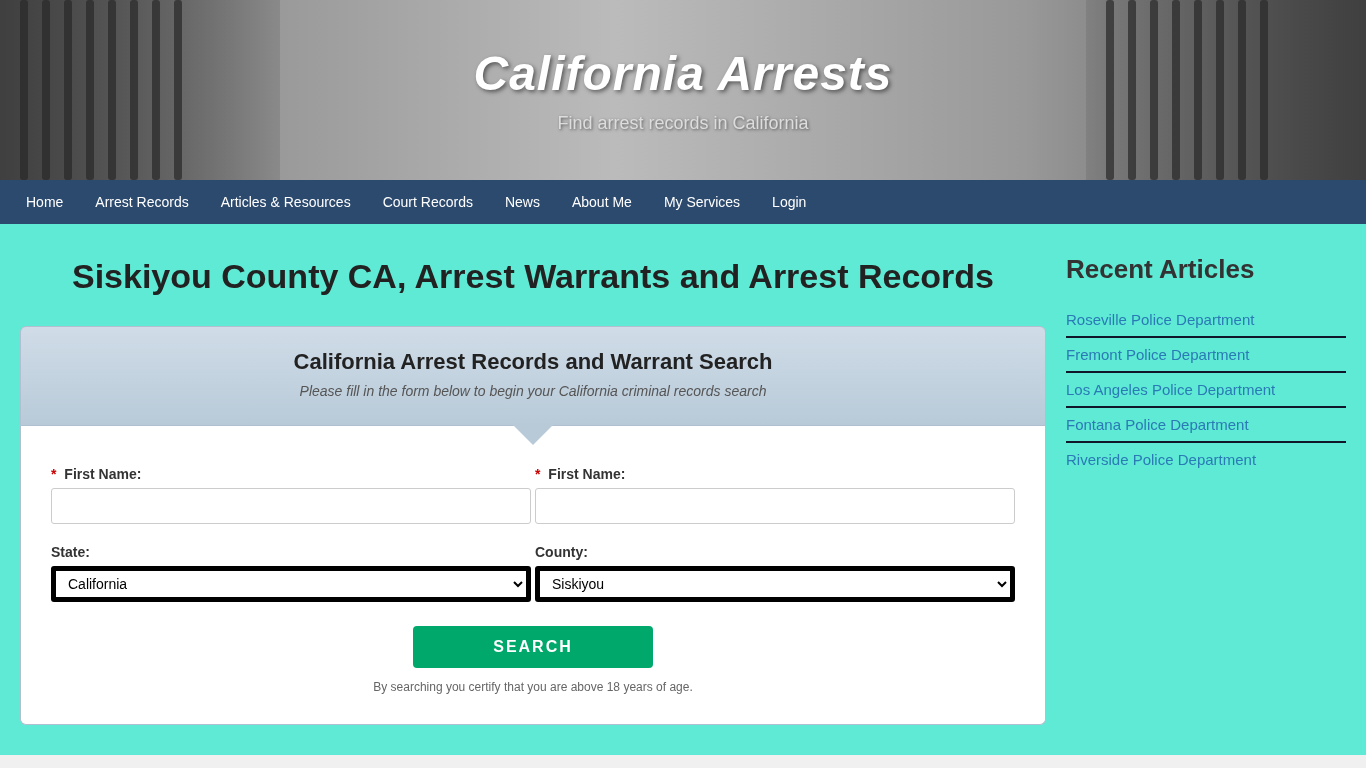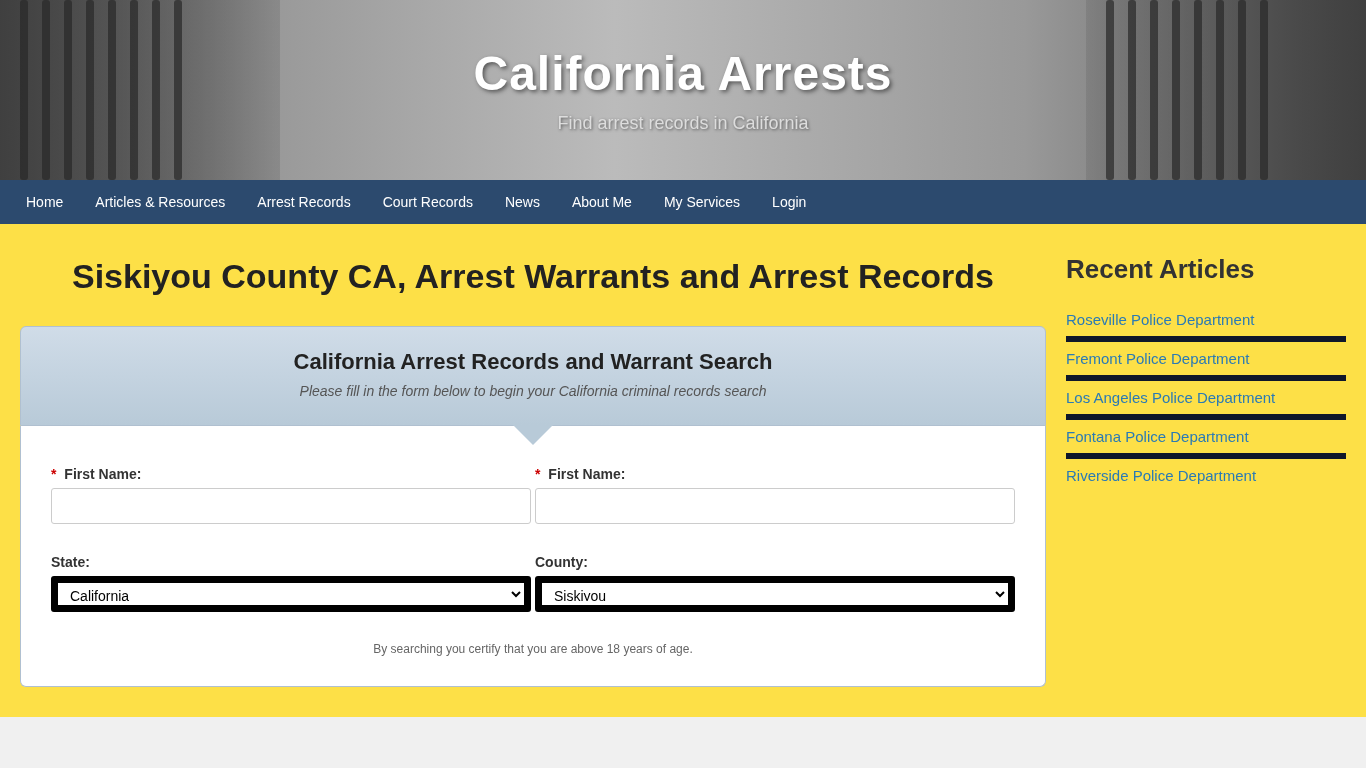--- a/index.html
+++ b/index.html
@@ -40,20 +40,21 @@
       border-radius: 3px;
       flex-shrink: 0;
     }
     .header-text {
       position: relative;
       z-index: 2;
       text-align: center;
     }
     .header-title {
       font-size: 48px;
+      font-style: italic;
       font-weight: bold;
       color: white;
       text-shadow: 2px 2px 4px rgba(0,0,0,0.5);
       letter-spacing: 1px;
     }
     .header-subtitle {
       font-size: 18px;
       color: #ddd;
       margin-top: 12px;
       text-shadow: 1px 1px 3px rgba(0,0,0,0.5);
@@ -78,21 +79,21 @@
       align-items: center;
       cursor: pointer;
       white-space: nowrap;
       text-decoration: none;
     }
 
     
     .main-layout {
       display: flex;
       width: 100%;
-      background: #fde047;
+      background: #5eead4;
       padding: 30px 20px;
       gap: 20px;
       align-items: flex-start;
     }
 
     
     .content-area {
       flex: 1;
       min-width: 0;
     }
@@ -147,21 +148,21 @@
       border: 1px solid #b0c0d0;
       border-top: none;
       border-radius: 0 0 6px 6px;
       padding: 40px 30px 30px;
       margin-top: 0;
     }
 
     .form-row {
       display: flex;
       gap: 4px;
-      margin-bottom: 30px;
+      margin-bottom: 20px;
     }
     .form-group {
       flex: 1;
     }
     .form-label {
       font-size: 14px;
       font-weight: 600;
       color: #333;
       margin-bottom: 6px;
       display: block;
@@ -176,21 +177,21 @@
       border: 1px solid #ccc;
       border-radius: 3px;
       padding: 4px 8px;
       font-size: 14px;
       outline: none;
     }
 
     .form-select {
       width: 100%;
       height: 36px;
-      border: 7px solid #000000;
+      border: 5px solid #000000;
       border-radius: 3px;
       padding: 4px 8px;
       font-size: 14px;
       background: white;
       outline: none;
       cursor: pointer;
     }
 
     .search-btn-row {
       display: flex;
@@ -226,21 +227,21 @@
       font-weight: bold;
       color: #333;
       margin-bottom: 18px;
     }
     .sidebar-link {
       display: block;
       color: #2a7ab5;
       font-size: 15px;
       text-decoration: none;
       padding: 8px 0;
-      border-bottom: 6px solid #0f172a;
+      border-bottom: 2px solid #0f172a;
       cursor: pointer;
     }
     .sidebar-link:last-child { border-bottom: none; }
   </style>
 </head>
 <body>
 
 <header class="header">
   <div class="header-bg"></div>
   <div class="header-bars-left">
@@ -264,22 +265,22 @@
     <div class="bar"></div>
       <div class="bar"></div>
       <div class="bar"></div>
     <div class="bar"></div>
       <div class="bar"></div>
   </div>
 </header>
 
 <nav class="nav">
   <a class="nav-item">Home</a>
+  <a class="nav-item">Arrest Records</a>
   <a class="nav-item">Articles &amp; Resources</a>
-  <a class="nav-item">Arrest Records</a>
   <a class="nav-item">Court Records</a>
   <a class="nav-item">News</a>
   <a class="nav-item">About Me</a>
   <a class="nav-item">My Services</a>
   <a class="nav-item">Login</a>
 </nav>
 
 <div class="main-layout">
 
   <div class="content-area">
@@ -317,20 +318,23 @@
           </select>
         </div>
         <div class="form-group">
           <label class="form-label">County:</label>
           <select class="form-select">
             <option>Siskiyou</option>
           </select>
         </div>
       </div>
 
+      <div class="search-btn-row">
+        <button class="search-btn">SEARCH</button>
+      </div>
 
       <div class="form-disclaimer">By searching you certify that you are above 18 years of age.</div>
     </div>
 
   </div>
 
   <aside class="sidebar">
     <div class="sidebar-title">Recent Articles</div>
 
     <a class="sidebar-link">Roseville Police Department</a>

